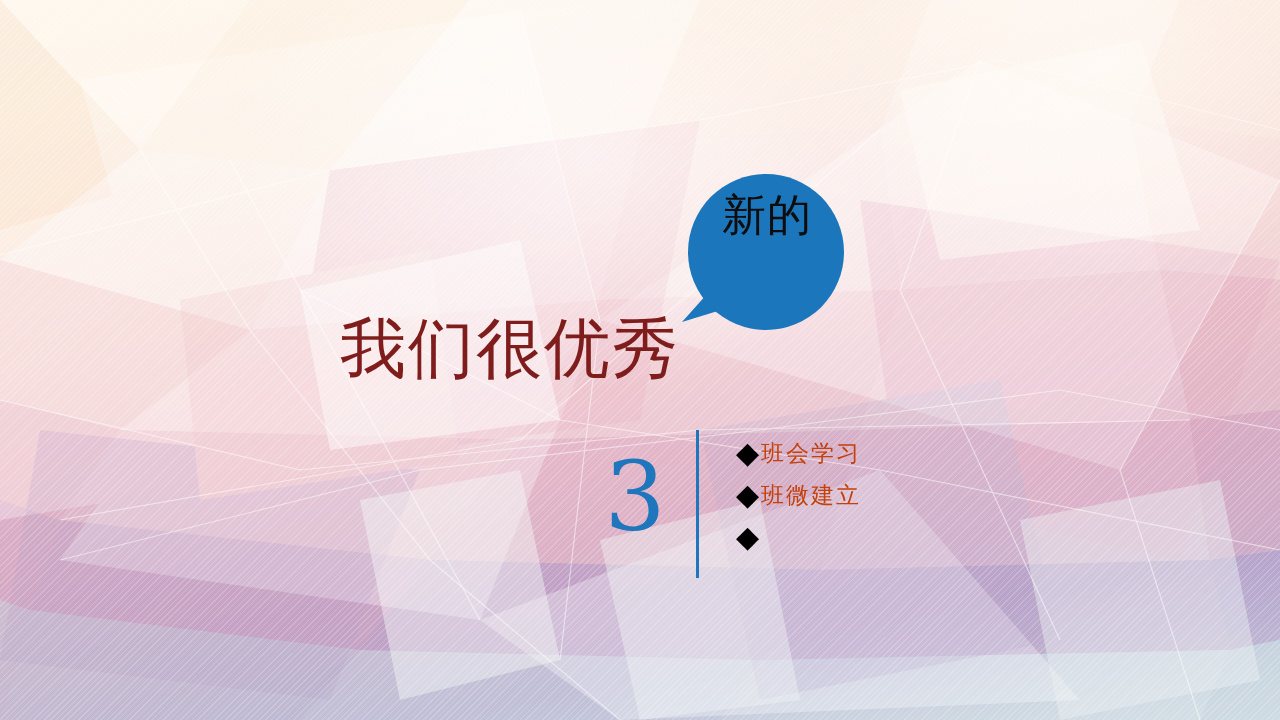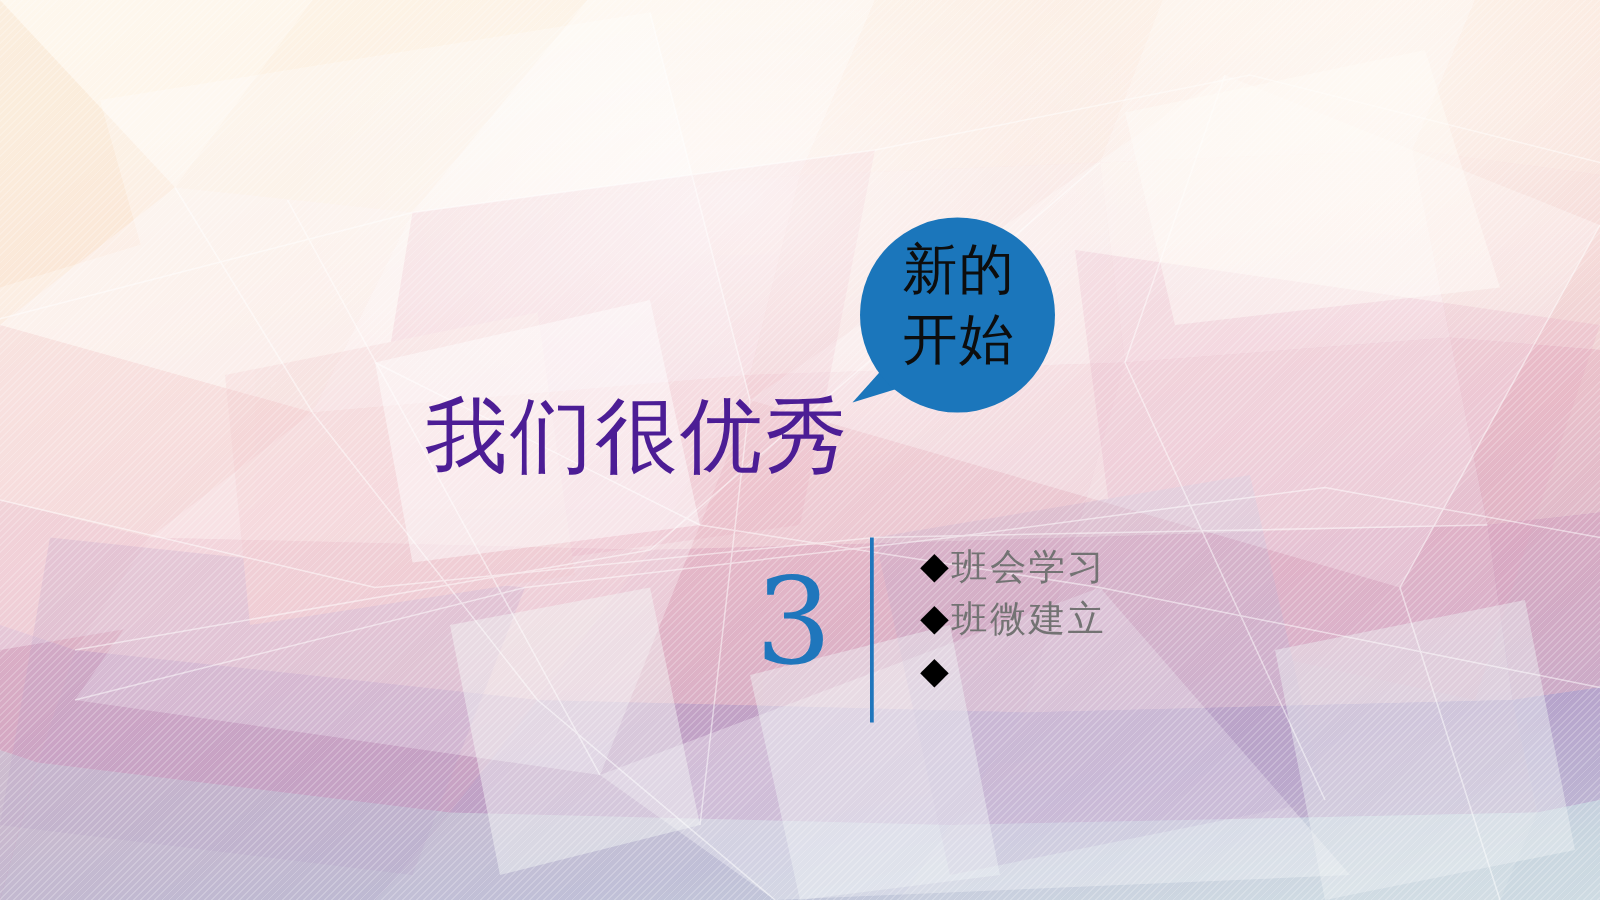--- a/index.html
+++ b/index.html
@@ -83,21 +83,21 @@
   }
   #bubble-text .line { display: block; }
 
   
   #main-title {
     position: absolute;
     left: 340px;
     top: 309px;
     font-size: 66px;
     line-height: 80px;
-    color: #4c1d95;
+    color: #7f1d1d;
     font-weight: 400;
     letter-spacing: 2px;
     white-space: nowrap;
     font-family: "DejaVu Sans", "Liberation Sans", sans-serif;
   }
 
   
   #section-row {
     position: absolute;
     left: 596px;
@@ -138,22 +138,22 @@
     white-space: nowrap;
   }
   .bullet-mark {
     color: #000;
     font-size: 30px;
     line-height: 42px;
     margin-right: 2px;
     font-family: "DejaVu Sans", sans-serif;
   }
   .bullet-label {
-    color: #737373;
-    font-size: 29px;
+    color: #c2410c;
+    font-size: 23px;
     line-height: 42px;
     letter-spacing: 2px;
     font-family: "DejaVu Serif", "Liberation Serif", serif;
   }
 </style>
 </head>
 <body>
 
 <div id="slide">
 
@@ -239,21 +239,20 @@
   <div id="bg-glow"></div>
   <div id="bg-hatch"></div>
 
   <div id="bubble-wrap">
     <svg id="bubble-svg" width="192" height="172" viewBox="0 0 192 172">
       <path d="M18,150 L52,112 L70,134 Z" fill="#1b76bb"></path>
       <ellipse cx="102" cy="80" rx="78" ry="78" fill="#1b76bb"></ellipse>
     </svg>
     <div id="bubble-text">
       <span class="line">新的</span>
-      <span class="line">开始</span>
     </div>
   </div>
 
   <div id="main-title">我们很优秀</div>
 
   <div id="section-row">
     <div id="section-number">3</div>
     <div id="divider"></div>
 
     <div id="bullet-list">

